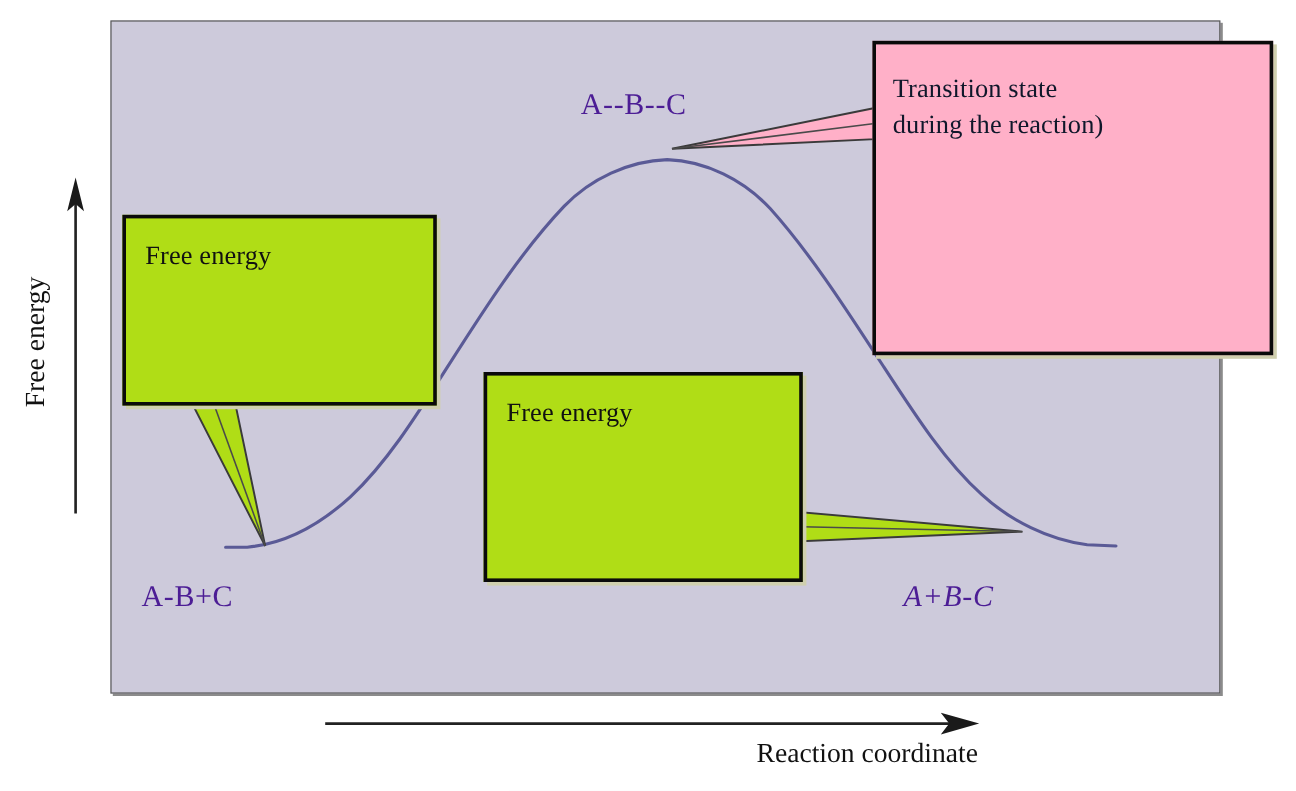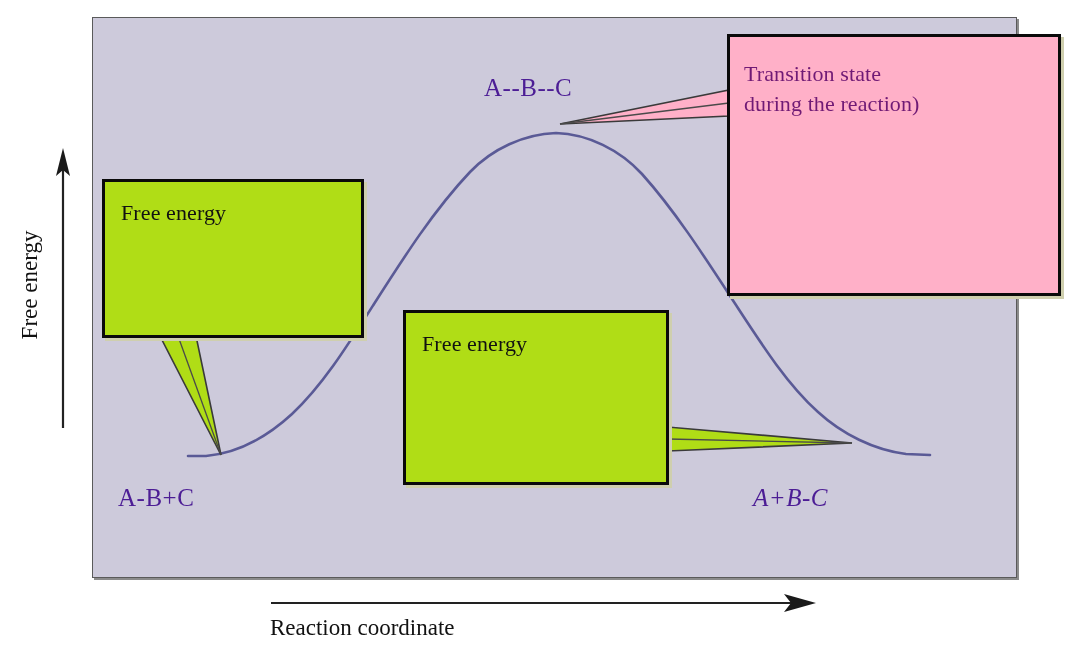--- a/index.html
+++ b/index.html
@@ -50,21 +50,21 @@
     box-sizing: border-box;
     border: 3px solid #0a0a0a;
     box-shadow: 3px 3px 0 0 #cfcfae;
     padding: 16px 0 0 16px;
     font-size: 22px;
     line-height: 1.38;
     color: #111111;
     letter-spacing: 0.1px;
   }
   .callout.green { background: #b0dd16; }
-  .callout.pink  { background: #ffb0c8; color: #701a75; }
+  .callout.pink  { background: #ffb0c8; color: #0f172a; }
 
   .callout .line { display: block; white-space: nowrap; }
 
   #box-reactants { left: 102px; top: 179px;  width: 262px; height: 159px; }
   #box-products  { left: 403px; top: 310px;  width: 266px; height: 175px; }
   #box-transition{ left: 727px; top: 34px;   width: 334px; height: 262px; padding-top: 22px; padding-left: 14px; }
 
   
   .species {
     position: absolute;
@@ -87,21 +87,21 @@
     transform: rotate(-90deg);
     font-size: 23px;
     color: #111111;
     white-space: nowrap;
   }
   #axis-x-title {
     position: absolute;
     left: 270px;
     top: 615px;
     width: 545px;
-    text-align: left;
+    text-align: right;
     font-size: 23px;
     color: #111111;
     white-space: nowrap;
   }
 </style>
 </head>
 <body>
 
 <div id="stage">
 

